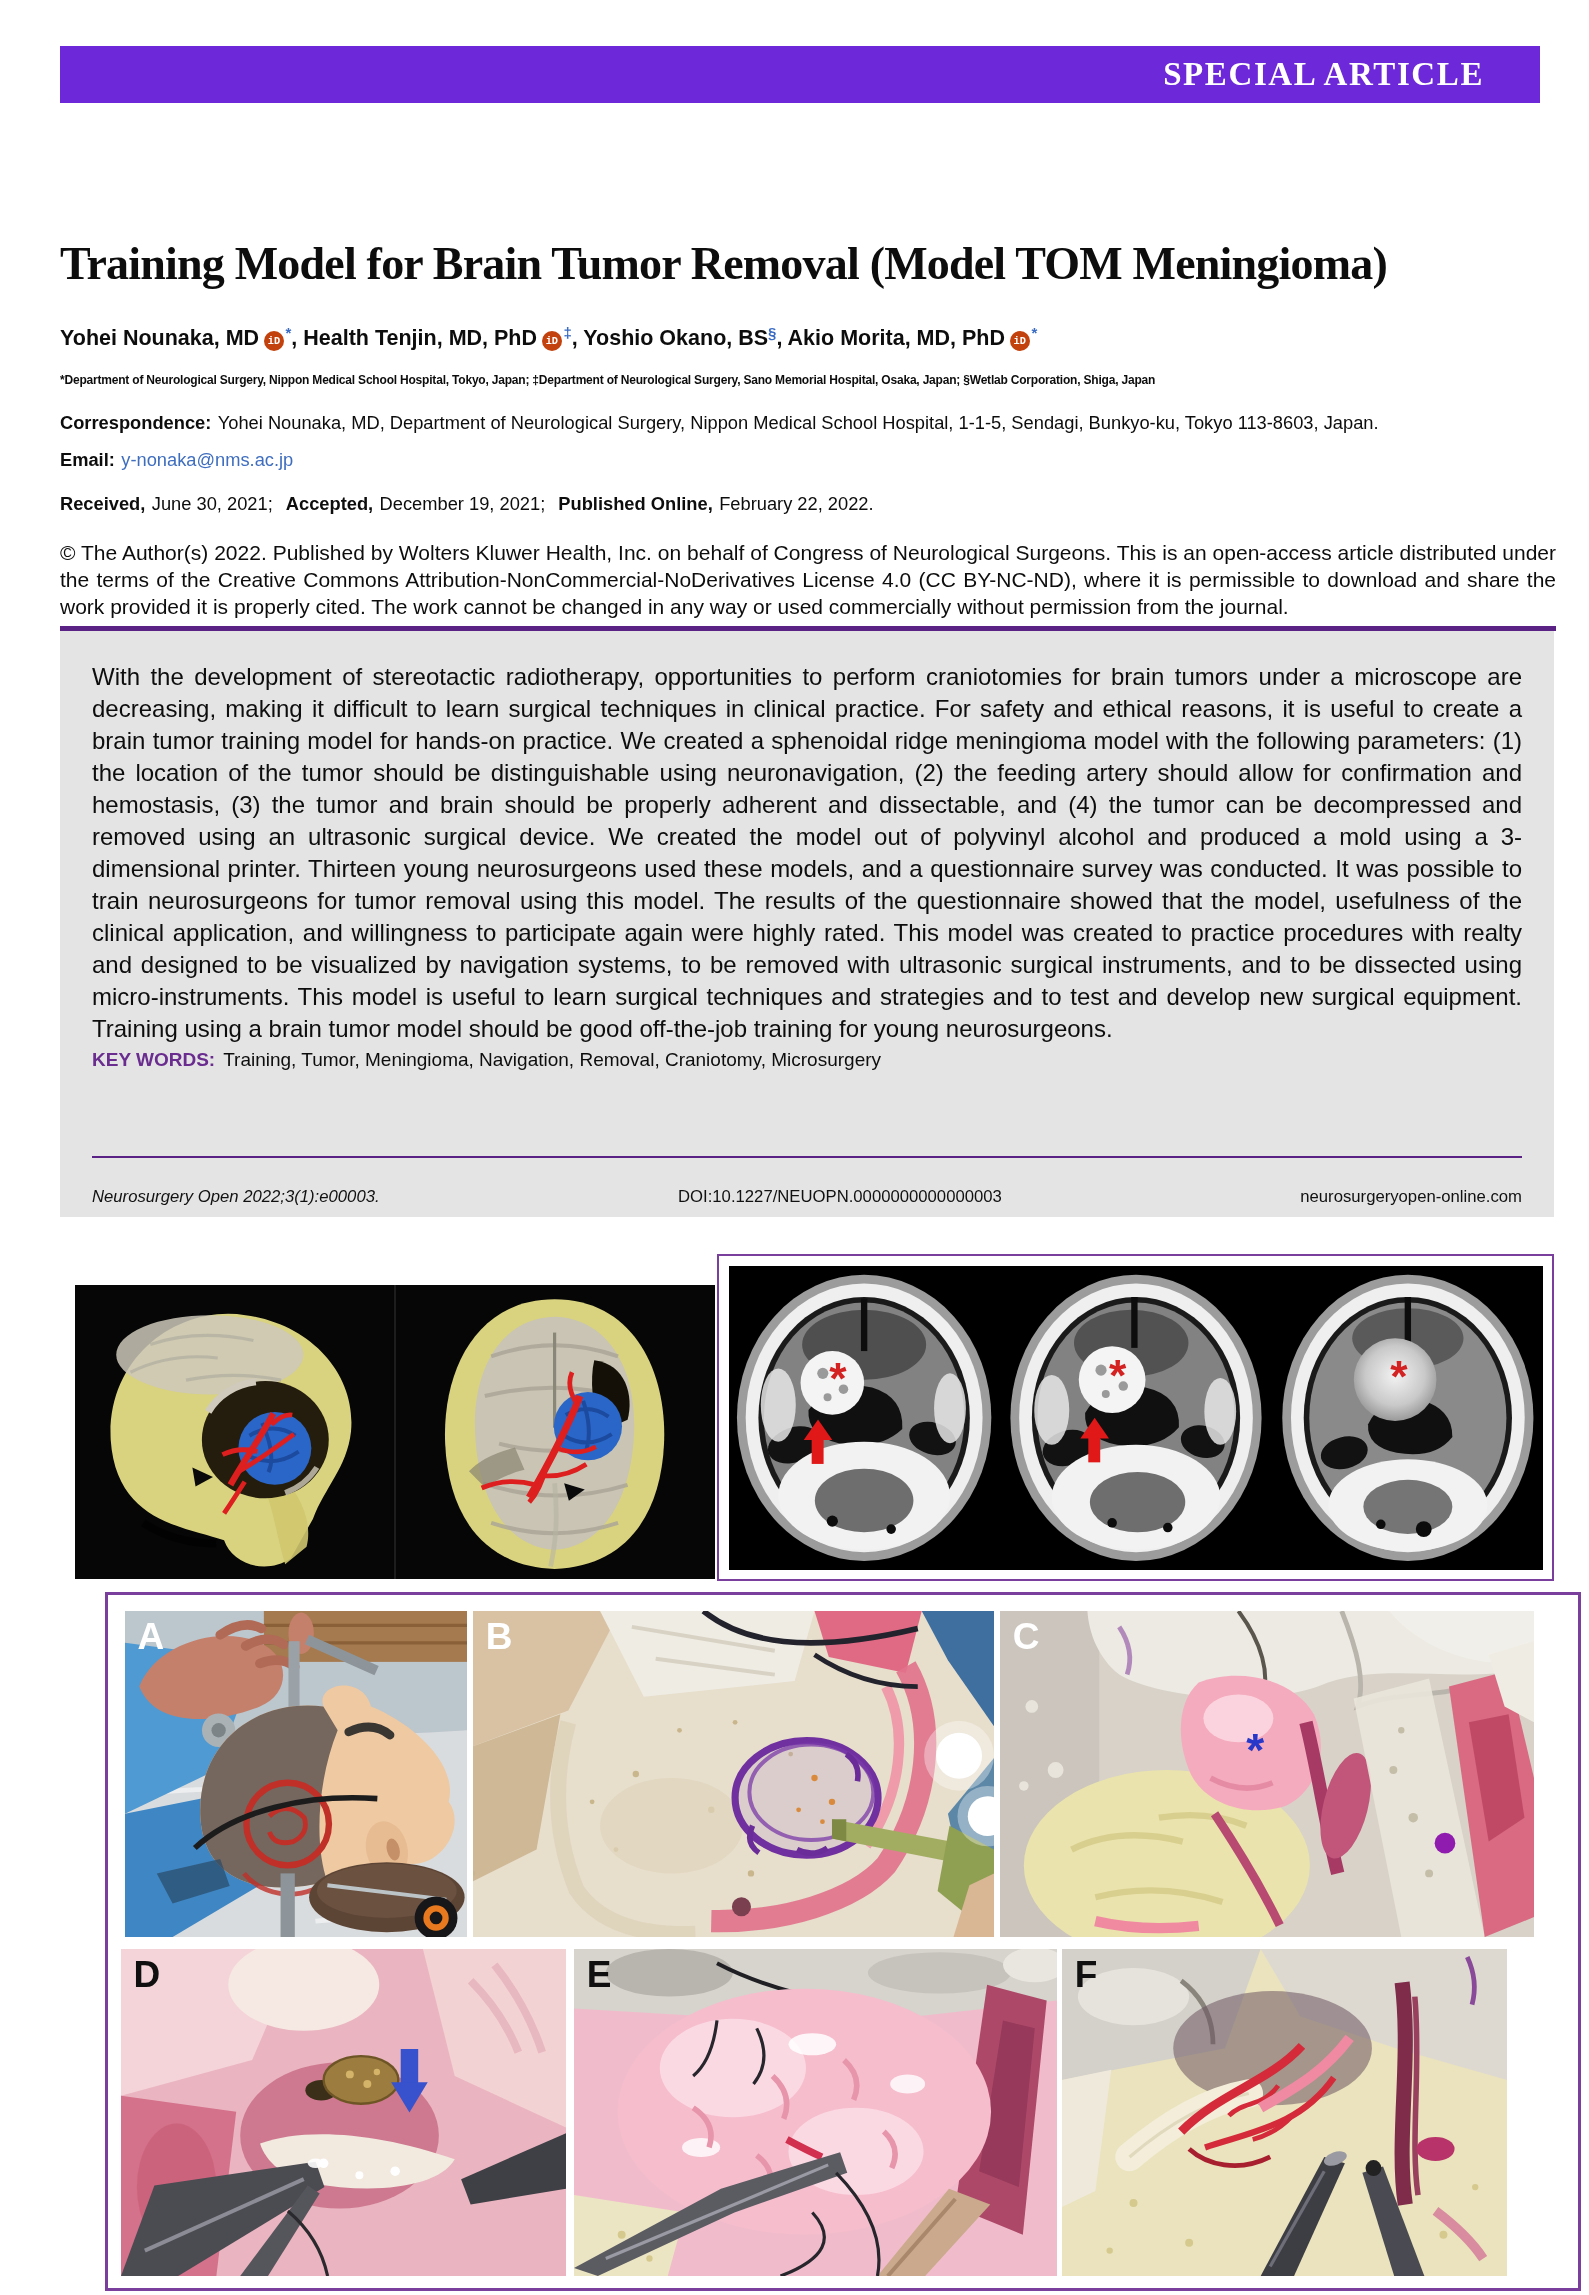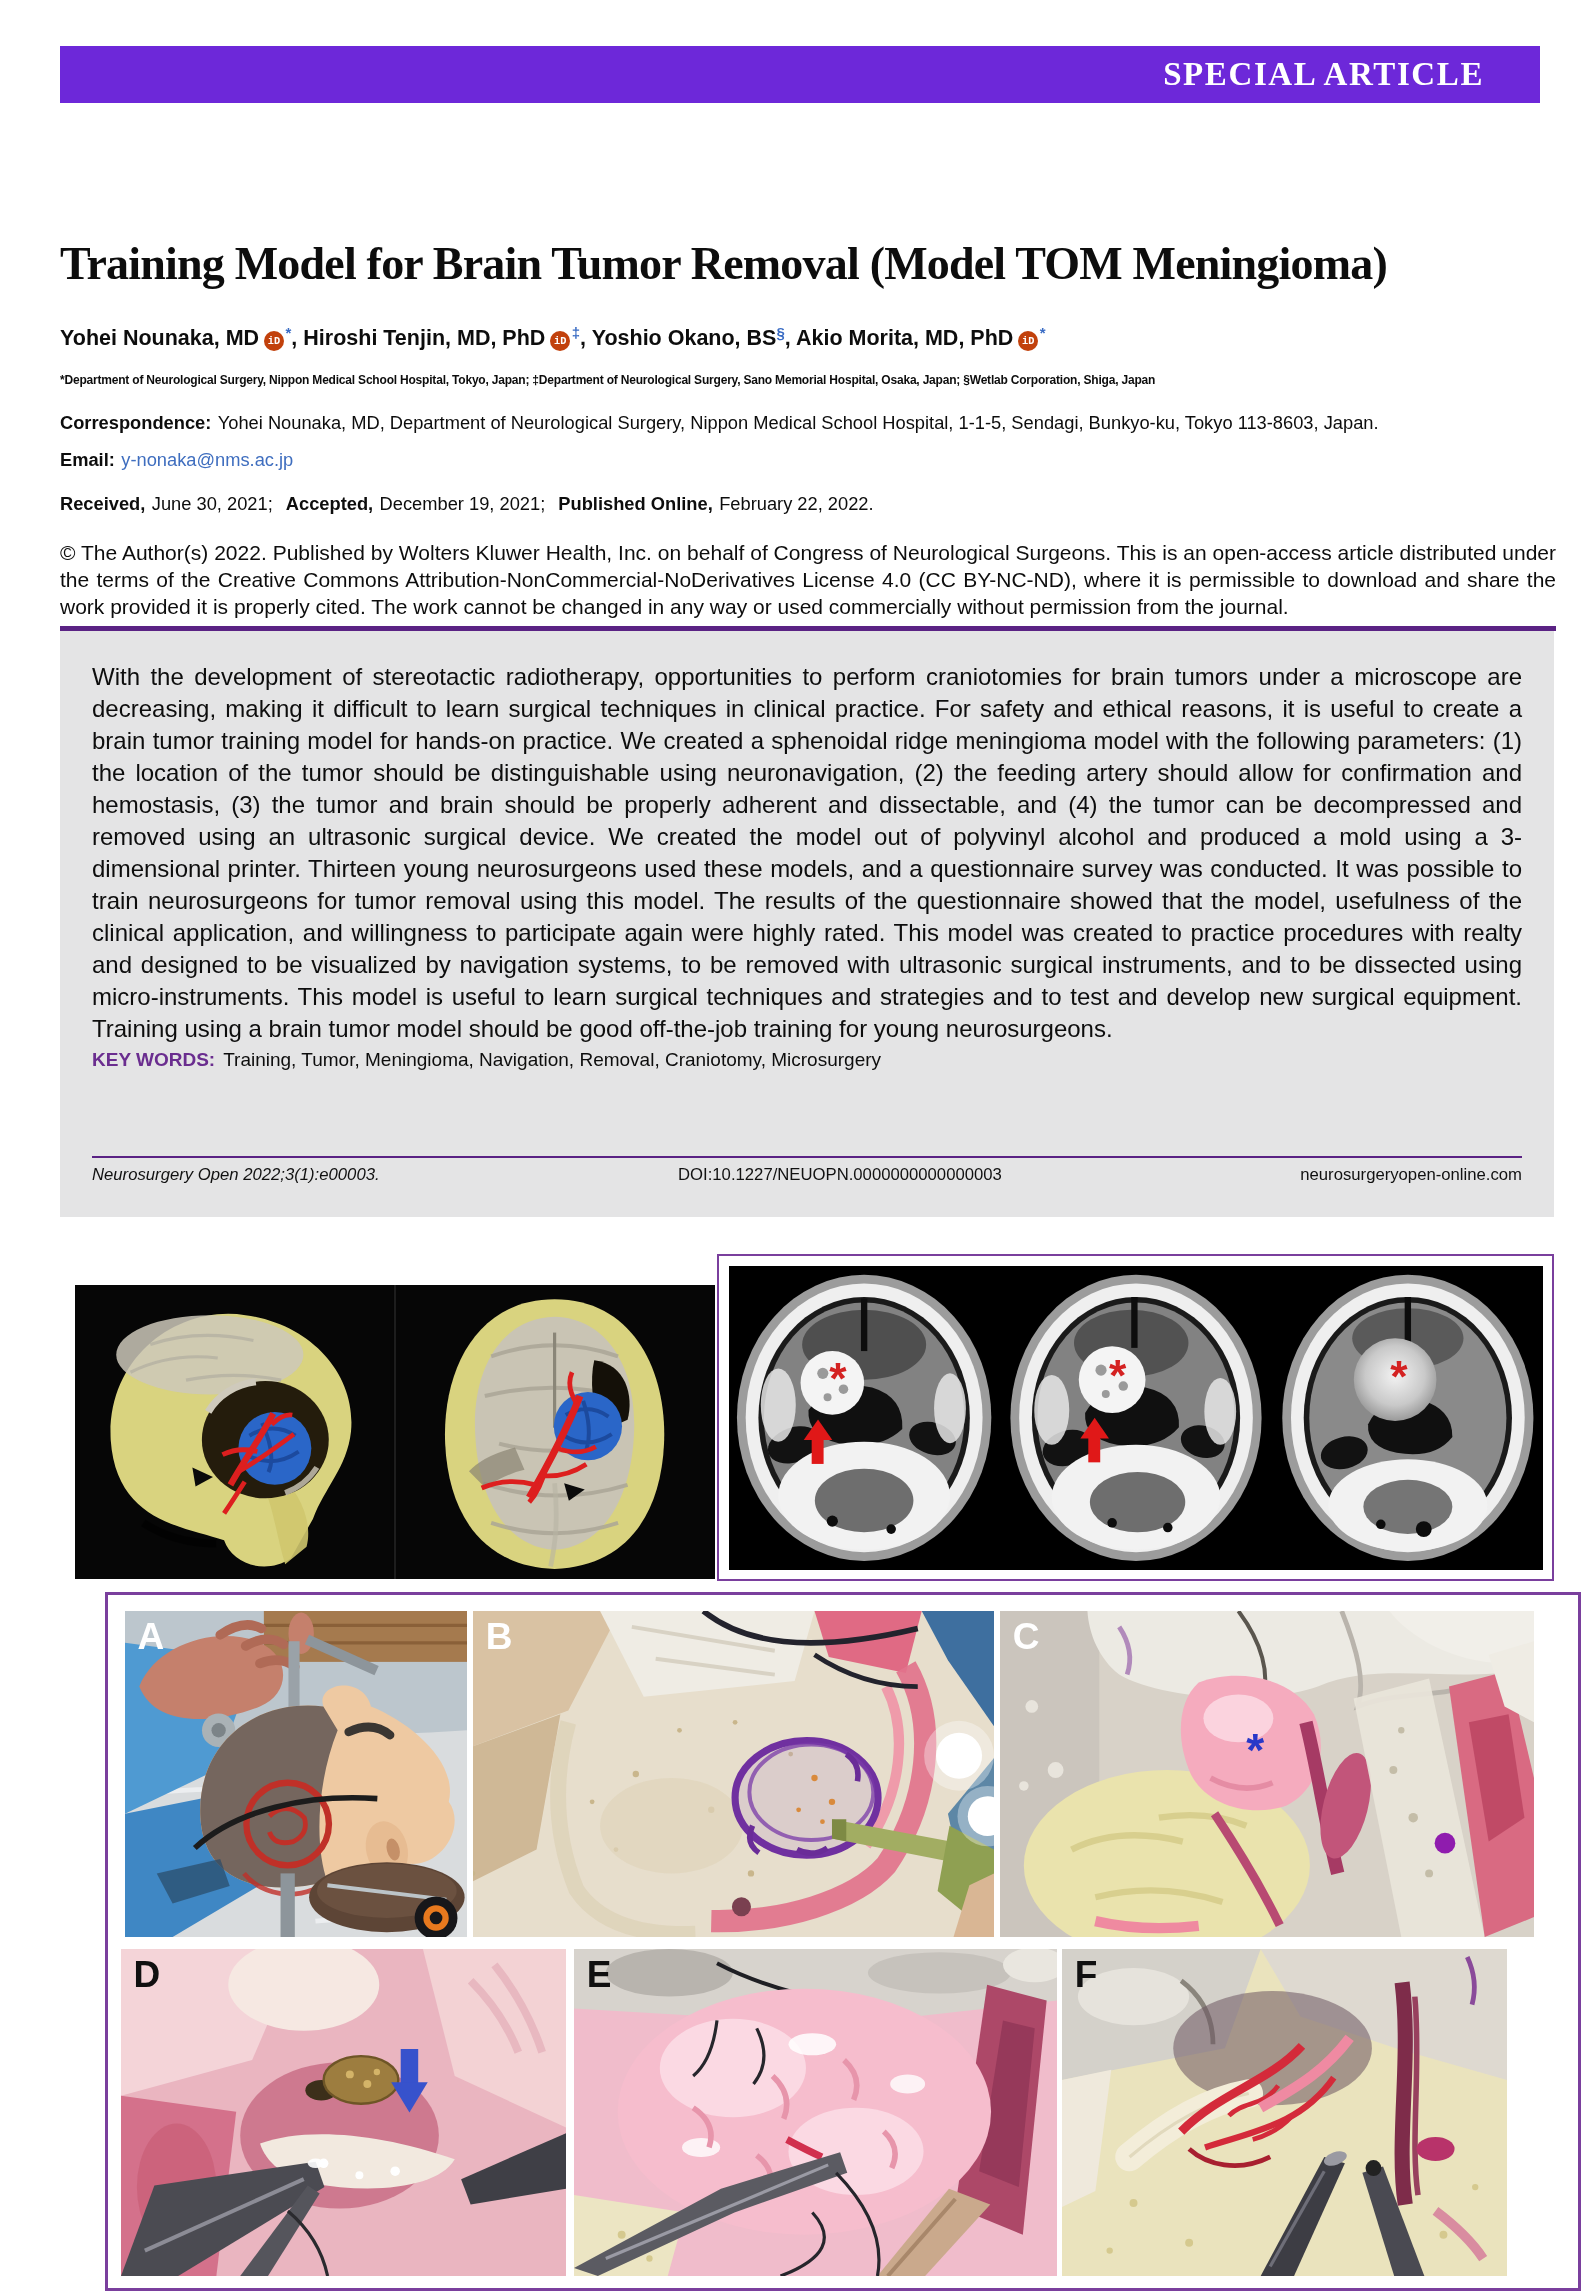--- a/index.html
+++ b/index.html
@@ -34,21 +34,21 @@
              text-align:justify;color:#0d0d0d;}
   .toprule{left:60px;top:626px;width:1496px;height:4.8px;background:#5a2284;}
 
   
   .graybox{left:60px;top:631px;width:1494px;height:586px;background:#e4e4e5;box-sizing:border-box;
            padding:30px 32px 0 32px;}
   .abstract-text{font-size:24px;line-height:32px;text-align:justify;color:#0d0d0d;margin:0;}
   .keywords{margin-top:4px;font-size:19px;color:#0d0d0d;}
   .kwlabel{color:#6a2d8f;font-weight:700;margin-right:8px;}
   .absrule{position:absolute;left:32px;right:32px;bottom:59px;height:2.4px;background:#5a2284;}
-  .absfooter{position:absolute;left:32px;right:32px;bottom:32px;display:flex;
+  .absfooter{position:absolute;left:32px;right:32px;bottom:10px;display:flex;
              justify-content:space-between;font-size:16.7px;color:#111;}
   .cite{font-style:italic;}
 
   
   .fig3d{left:75px;top:1285px;width:640px;height:294px;background:#060606;display:flex;}
   .fig3d .half{position:relative;width:319px;height:294px;}
   .fig3d .divider{width:2.4px;height:294px;background:#1d1d1d;}
   .figct{left:717px;top:1254px;width:837px;height:327px;border:2.4px solid #7a3f9d;
          background:#ffffff;box-sizing:border-box;padding:9.5px;}
   .ctblack{width:814px;height:304px;background:#000;}
@@ -66,21 +66,21 @@
 
 <div id="page">
 
   <div class="abs banner">
     <span>SPECIAL ARTICLE</span>
   </div>
 
   <h1 class="abs title">Training Model for Brain Tumor Removal (Model TOM Meningioma)</h1>
 
   <div class="abs authors">
-    <span>Yohei Nounaka, MD</span><span class="orcid">iD</span><span class="sup">*</span><span>, </span><span>Hiroshi Tenjin, MD, PhD</span><span class="orcid">iD</span><span class="sup">‡</span><span>, </span><span>Yoshio Okano, BS</span><span class="sup">§</span><span>, </span><span>Akio Morita, MD, PhD</span><span class="orcid">iD</span><span class="sup">*</span>
+    <span>Yohei Nounaka, MD</span><span class="orcid">iD</span><span class="sup">*</span><span>, </span><span>Health Tenjin, MD, PhD</span><span class="orcid">iD</span><span class="sup">‡</span><span>, </span><span>Yoshio Okano, BS</span><span class="sup">§</span><span>, </span><span>Akio Morita, MD, PhD</span><span class="orcid">iD</span><span class="sup">*</span>
   </div>
 
   <div class="abs affil">*Department of Neurological Surgery, Nippon Medical School Hospital, Tokyo, Japan; ‡Department of Neurological Surgery, Sano Memorial Hospital, Osaka, Japan; §Wetlab Corporation, Shiga, Japan</div>
 
   <div class="abs line23">
     <b>Correspondence:</b><span>Yohei Nounaka, MD, Department of Neurological Surgery, Nippon Medical School Hospital, 1-1-5, Sendagi, Bunkyo-ku, Tokyo 113-8603, Japan.</span>
   </div>
 
   <div class="abs line23 email-row">
     <b>Email:</b><a class="email-link">y-nonaka@nms.ac.jp</a>

